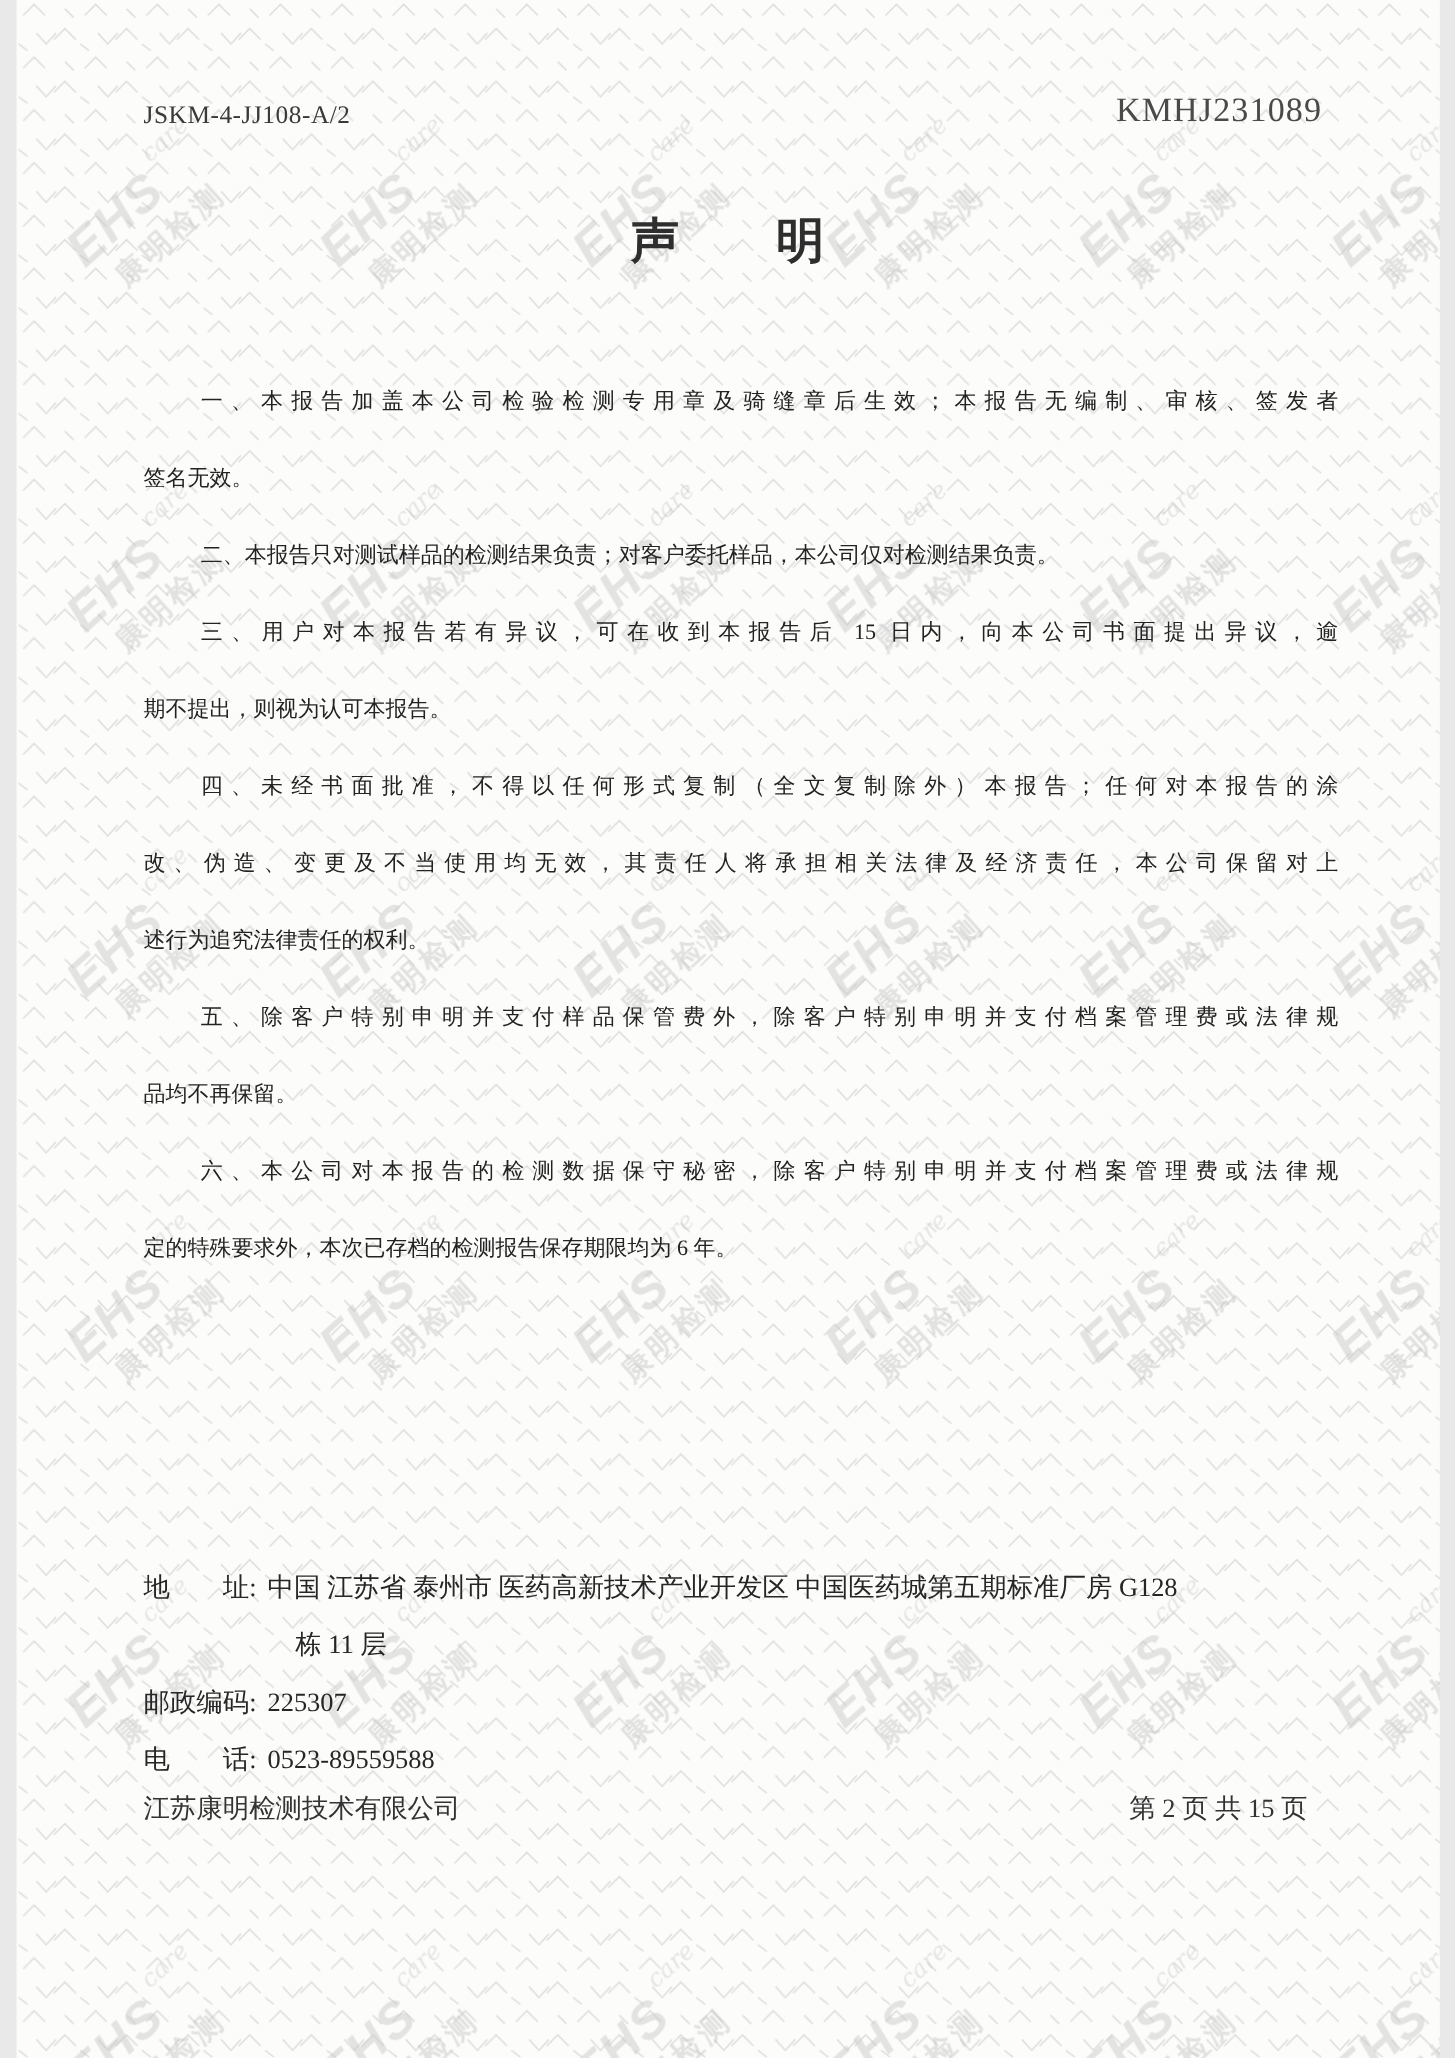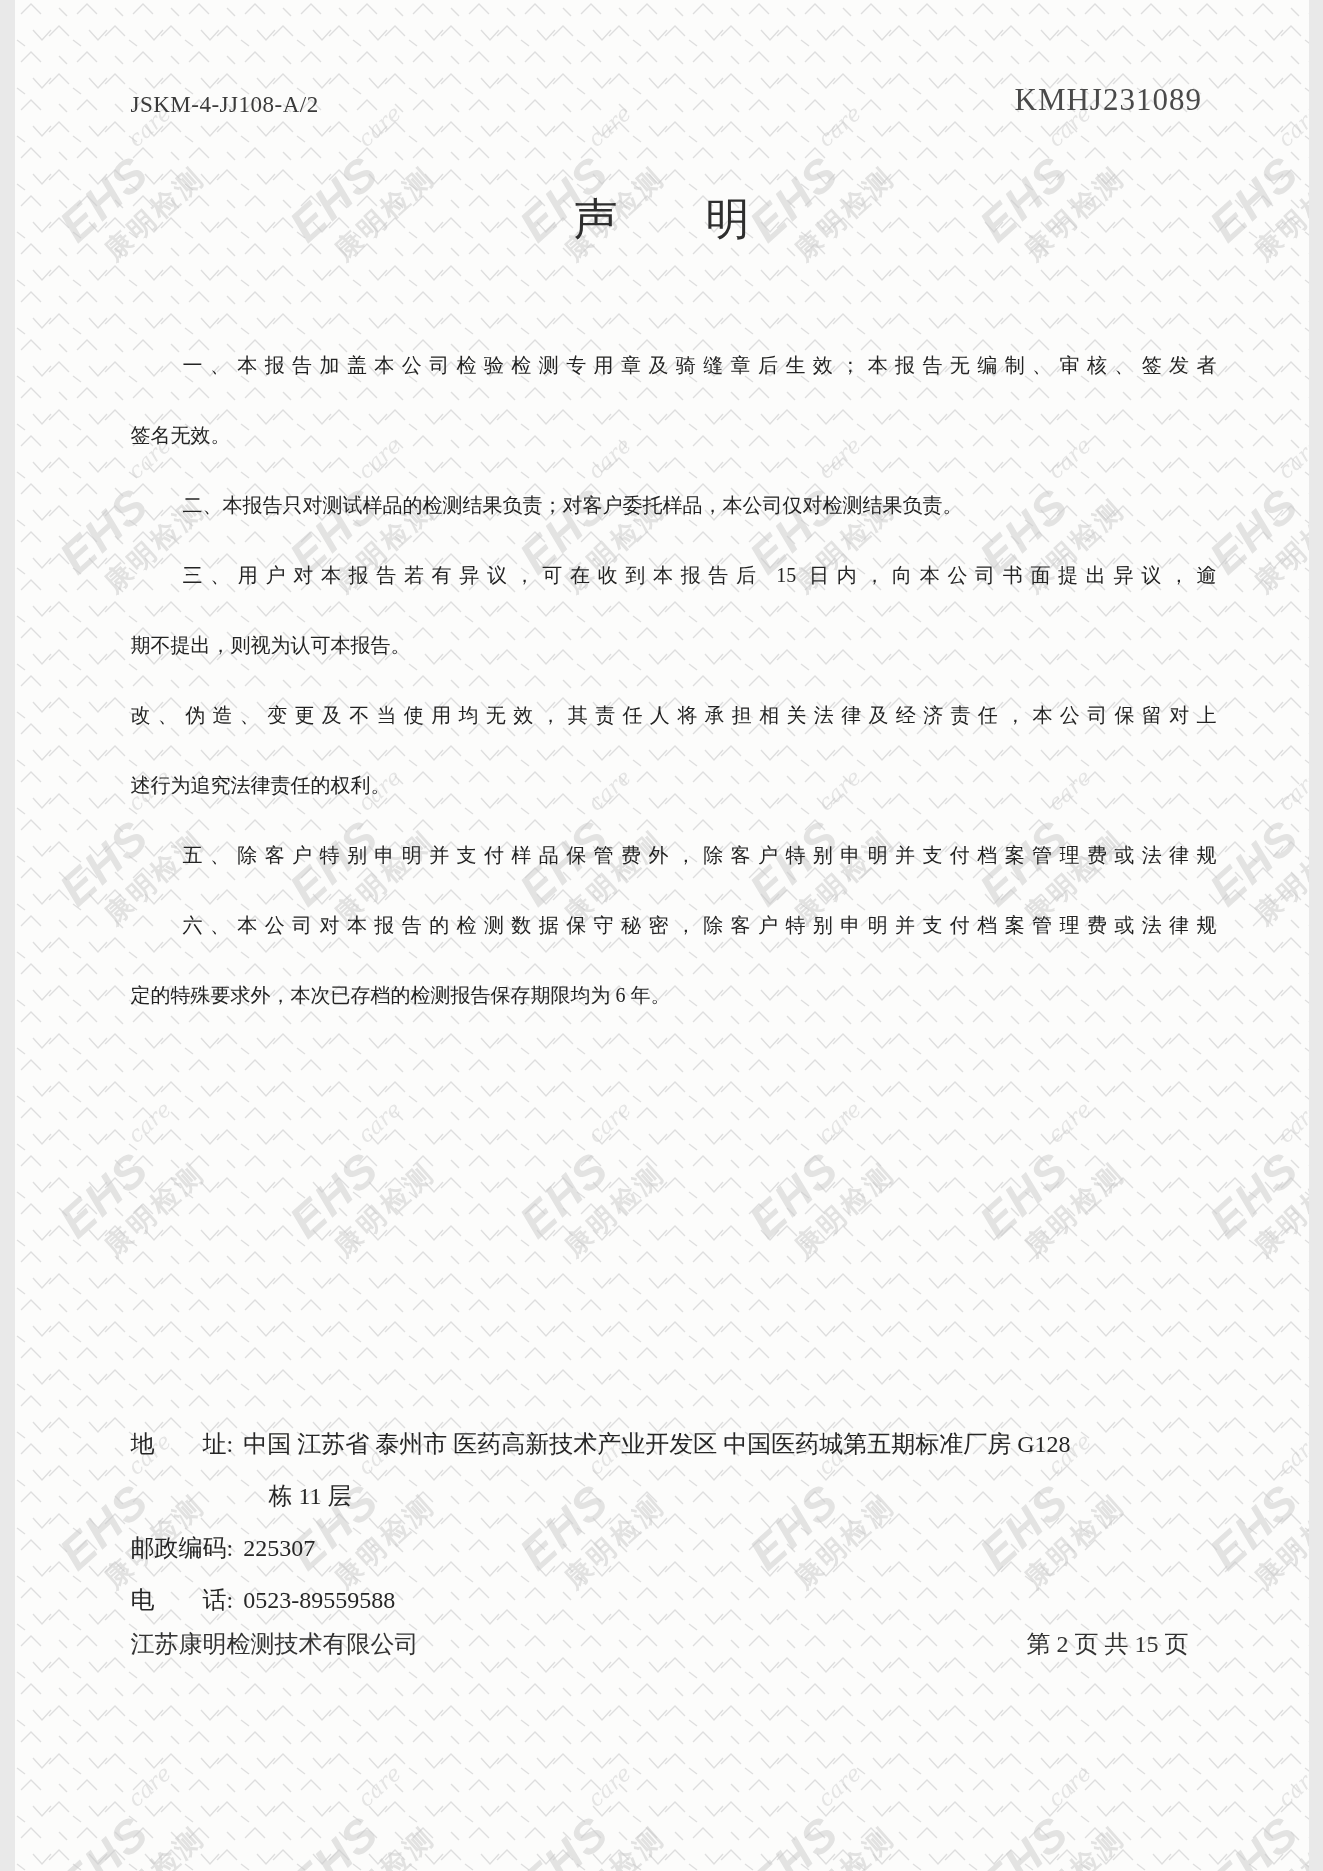--- a/index.html
+++ b/index.html
@@ -23,21 +23,21 @@
     font-family:"DejaVu Serif",serif; font-style:italic;
     font-size:22px; fill:#cdcdcd;
   }
   .wm-cn { font-size:27px; fill:#c7c7c7; letter-spacing:4px; font-weight:bold; }
 
   .hdr-left  { position:absolute; left:116px; top:92px;  font-size:23px; letter-spacing:.5px; color:#3a3a3a; }
   .hdr-right { position:absolute; left:1000px; top:82px; font-size:31px; letter-spacing:1px; color:#4a4a4a; }
 
   .title {
     position:absolute; left:0; right:0; top:190px; margin:0;
-    text-align:center; font-size:44px; font-weight:400; color:#2e2e2e;
+    text-align:center; font-size:44px; font-weight:700; color:#2e2e2e;
   }
 
   .body { position:absolute; left:116px; top:330px; width:1086px; }
   .ln   { height:70px; line-height:70px; font-size:20px; color:#232323; }
   .ln.first { text-indent:52px; }
   .ln.full  { text-align:justify; text-align-last:justify; }
 
   .contact { position:absolute; left:116px; top:1418px; width:1104px; font-size:24px; }
   .c-row   { height:52px; line-height:52px; white-space:nowrap; }
   .c-val   { margin-left:10px; }
@@ -86,25 +86,27 @@
       <div class="ln">签名无效。</div>
     </div>
     <div class="para">
       <div class="ln first">二、本报告只对测试样品的检测结果负责；对客户委托样品，本公司仅对检测结果负责。</div>
     </div>
     <div class="para">
       <div class="ln first full">三、用户对本报告若有异议，可在收到本报告后 15 日内，向本公司书面提出异议，逾</div>
       <div class="ln">期不提出，则视为认可本报告。</div>
     </div>
     <div class="para">
+      <div class="ln first full">四、未经书面批准，不得以任何形式复制（全文复制除外）本报告；任何对本报告的涂</div>
       <div class="ln full">改、伪造、变更及不当使用均无效，其责任人将承担相关法律及经济责任，本公司保留对上</div>
       <div class="ln">述行为追究法律责任的权利。</div>
     </div>
     <div class="para">
       <div class="ln first full">五、除客户特别申明并支付样品保管费外，除客户特别申明并支付档案管理费或法律规</div>
+      <div class="ln">品均不再保留。</div>
     </div>
     <div class="para">
       <div class="ln first full">六、本公司对本报告的检测数据保守秘密，除客户特别申明并支付档案管理费或法律规</div>
       <div class="ln">定的特殊要求外，本次已存档的检测报告保存期限均为 6 年。</div>
     </div>
   </div>
 
   <div class="contact">
     <div class="c-row">
       <span>地　　址:</span><span class="c-val">中国 江苏省 泰州市 医药高新技术产业开发区 中国医药城第五期标准厂房 G128</span>

